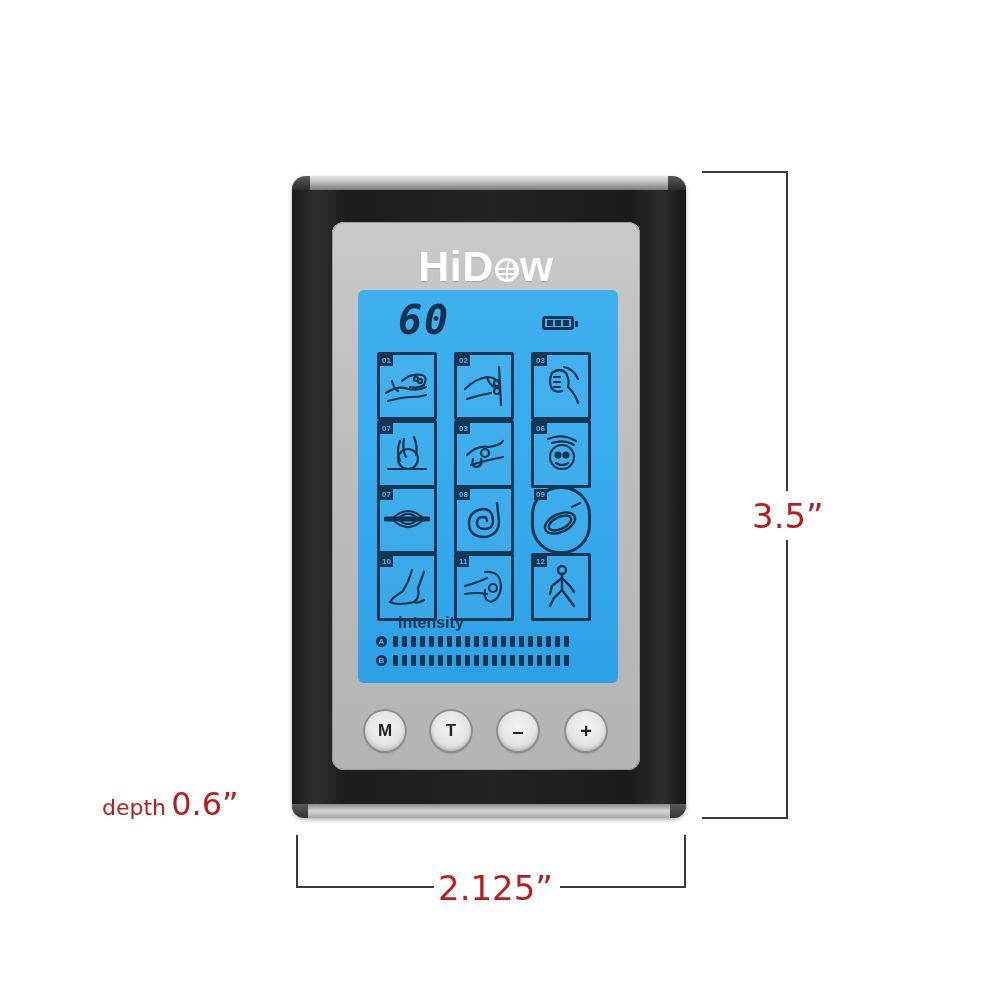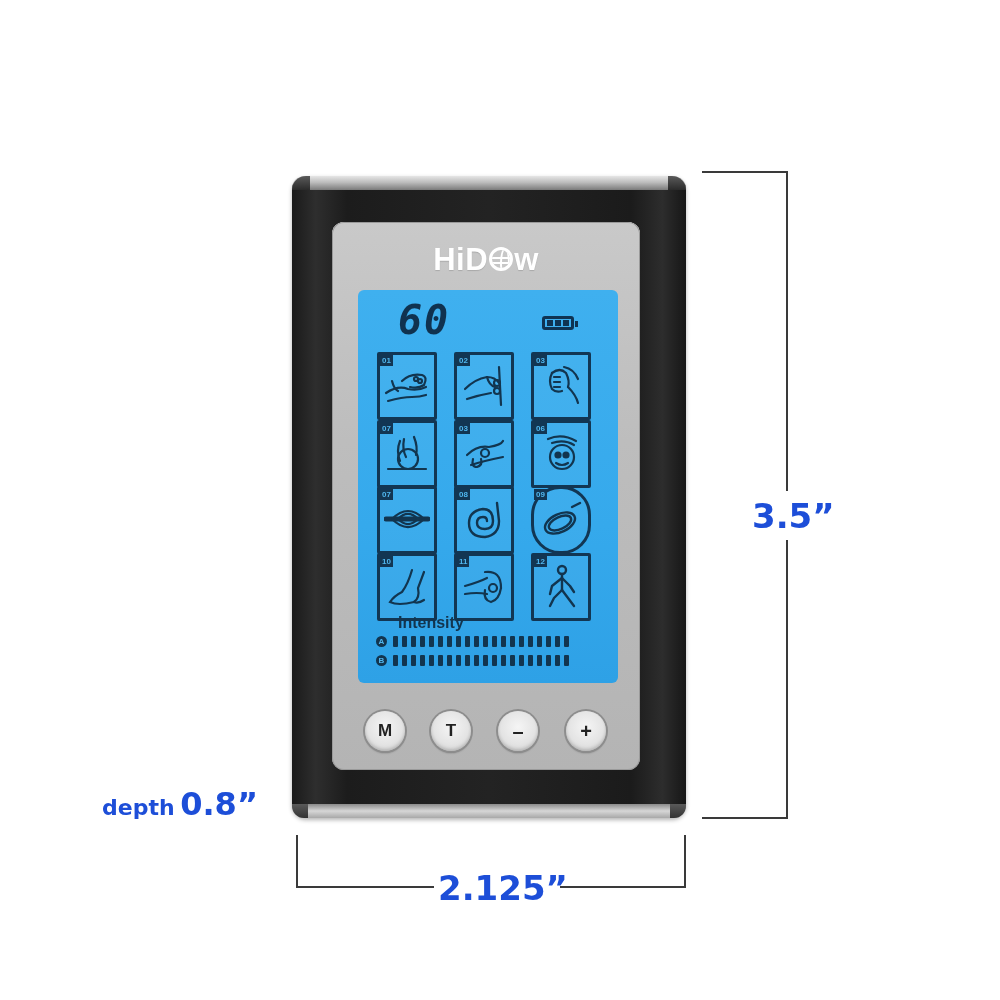--- a/index.html
+++ b/index.html
@@ -20,21 +20,21 @@
     background:linear-gradient(180deg,#8a8a8a 0%,#d6d6d6 50%,#a8a8a8 100%); }
   .edge-bottom::before { content:""; position:absolute; left:0; top:0; width:16px; height:14px; border-radius:0 0 0 12px;
     background:linear-gradient(180deg,#5a5a5a,#333); }
   .edge-bottom::after { content:""; position:absolute; right:0; top:0; width:16px; height:14px; border-radius:0 0 12px 0;
     background:linear-gradient(180deg,#5a5a5a,#333); }
 
   .panel { left:40px; top:46px; width:308px; height:548px; border-radius:12px;
     background:linear-gradient(180deg,#c9c9c9 0%,#bdbdbd 40%,#b4b4b4 100%);
     box-shadow: inset 0 0 0 1px #9a9a9a, inset 0 1px 0 #e0e0e0; }
 
-  .brand { left:0; top:20px; width:308px; text-align:center; color:#ffffff; font-weight:bold; font-size:31px; letter-spacing:0.5px;
+  .brand { left:0; top:20px; width:308px; text-align:center; color:#ffffff; font-weight:bold; font-size:43px; letter-spacing:0.5px;
     text-shadow:0 1px 1px rgba(0,0,0,0.15); }
   .brand .globe { display:inline-block; width:24px; height:24px; border-radius:50%; border:3px solid #fff; box-sizing:border-box;
     vertical-align:-1px; margin:0 1px; position:relative; overflow:hidden; }
   .brand .globe::before { content:""; position:absolute; left:8px; top:-2px; width:6px; height:26px; border:2px solid #fff; border-radius:50%; }
   .brand .globe::after { content:""; position:absolute; left:-2px; top:7px; width:26px; height:2px; background:#fff; box-shadow:0 5px 0 #fff; }
 
   .lcd { left:26px; top:68px; width:260px; height:393px; border-radius:6px;
     background:linear-gradient(180deg,#3fb0ef 0%,#35a9ec 60%,#2ea1e6 100%);text-align:center; }
 
   .timer { left:40px; top:10px; font-family:"DejaVu Sans Mono", monospace; font-style:italic; font-weight:bold;
@@ -53,21 +53,21 @@
     display:flex; align-items:center; justify-content:center; margin-right:2px; flex:none; }
   .chan .bar { width:5px; height:11px; background:#12354f; flex:none; border-radius:1px; }
 
   .btn { width:40px; height:40px; border-radius:50%;
     background:radial-gradient(circle at 50% 40%,#f5f5f5 0%,#e4e4e4 55%,#c8c8c8 100%);
     box-shadow:0 0 0 2px #8d8d8d, 0 2px 2px rgba(0,0,0,0.35), inset 0 -2px 3px rgba(0,0,0,0.15);
     display:flex; align-items:center; justify-content:center; font-weight:bold; font-size:17px; color:#222; cursor:pointer; }
 
   
   .line { background:#3a3a3a; }
-  .dim-text { color:#1d4ed8; font-family:"DejaVu Sans", sans-serif;font-weight:bold; }
+  .dim-text { color:#b91c1c; font-family:"DejaVu Sans", sans-serif; }
 </style>
 </head>
 <body>
 
 <div class="abs device">
   <div class="abs edge-top"></div>
   <div class="abs edge-bottom"></div>
 
   <div class="abs panel">
     <div class="abs brand"><span>HiD</span><span class="globe"></span><span>w</span></div>
@@ -259,14 +259,14 @@
 <div class="abs dim-text" style="left:752px;top:496px;font-size:34px;line-height:40px;">3.5”</div>
 
 <div class="abs line" style="left:296px;top:835px;width:2px;height:53px;"></div>
 <div class="abs line" style="left:296px;top:886px;width:138px;height:2px;"></div>
 <div class="abs line" style="left:560px;top:886px;width:126px;height:2px;"></div>
 <div class="abs line" style="left:684px;top:835px;width:2px;height:53px;"></div>
 <div class="abs dim-text" style="left:438px;top:868px;font-size:34px;line-height:40px;">2.125”</div>
 
 <div class="abs dim-text" style="left:102px;top:784px;line-height:40px;">
   <span style="font-size:22px;">depth</span>
-  <span style="font-size:32px;">0.8”</span>
+  <span style="font-size:32px;">0.6”</span>
 </div>
 
 </body></html>

